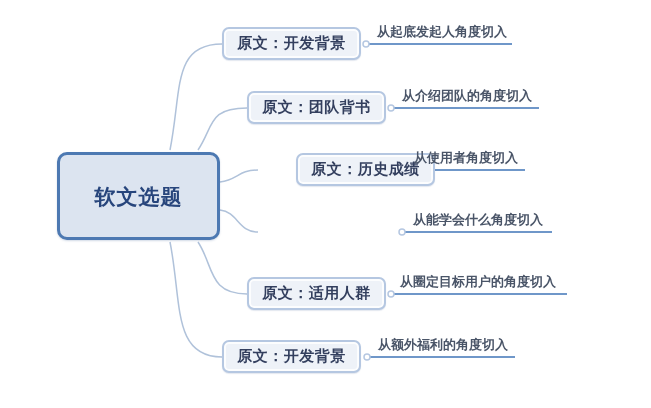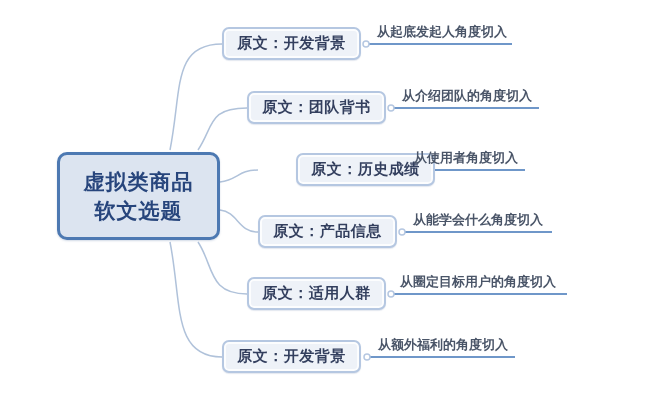--- a/index.html
+++ b/index.html
@@ -80,28 +80,26 @@
 
     <circle cx="366" cy="44" r="3" fill="#fff" stroke="var(--node-border)" stroke-width="1.5"></circle>
     <circle cx="391" cy="108" r="3" fill="#fff" stroke="var(--node-border)" stroke-width="1.5"></circle>
     <circle cx="402" cy="170" r="3" fill="#fff" stroke="var(--node-border)" stroke-width="1.5"></circle>
     <circle cx="402" cy="232" r="3" fill="#fff" stroke="var(--node-border)" stroke-width="1.5"></circle>
     <circle cx="391" cy="294" r="3" fill="#fff" stroke="var(--node-border)" stroke-width="1.5"></circle>
     <circle cx="367" cy="357" r="3" fill="#fff" stroke="var(--node-border)" stroke-width="1.5"></circle>
   </svg>
 
   <div class="central">
-    <div>虚拟类商品</div>
     <div>软文选题</div>
   </div>
 
   <div class="node" style="left:247px;top:91px;">原文：团队背书</div>
   <div class="node" style="left:222px;top:27px;">原文：开发背景</div>
   <div class="node" style="left:258px;top:153px;margin-left:38px;">原文：历史成绩</div>
-  <div class="node" style="left:258px;top:215px;">原文：产品信息</div>
   <div class="node" style="left:247px;top:277px;">原文：适用人群</div>
   <div class="node" style="left:222px;top:340px;">原文：开发背景</div>
 
   <div class="leaf" style="left:377px;top:23px;">从起底发起人角度切入</div>
   <div class="leaf" style="left:402px;top:87px;">从介绍团队的角度切入</div>
   <div class="leaf" style="left:414px;top:149px;text-align:center;">从使用者角度切入</div>
   <div class="leaf" style="left:400px;top:273px;">从圈定目标用户的角度切入</div>
   <div class="leaf" style="left:413px;top:211px;">从能学会什么角度切入</div>
   <div class="leaf" style="left:378px;top:336px;">从额外福利的角度切入</div>
 

